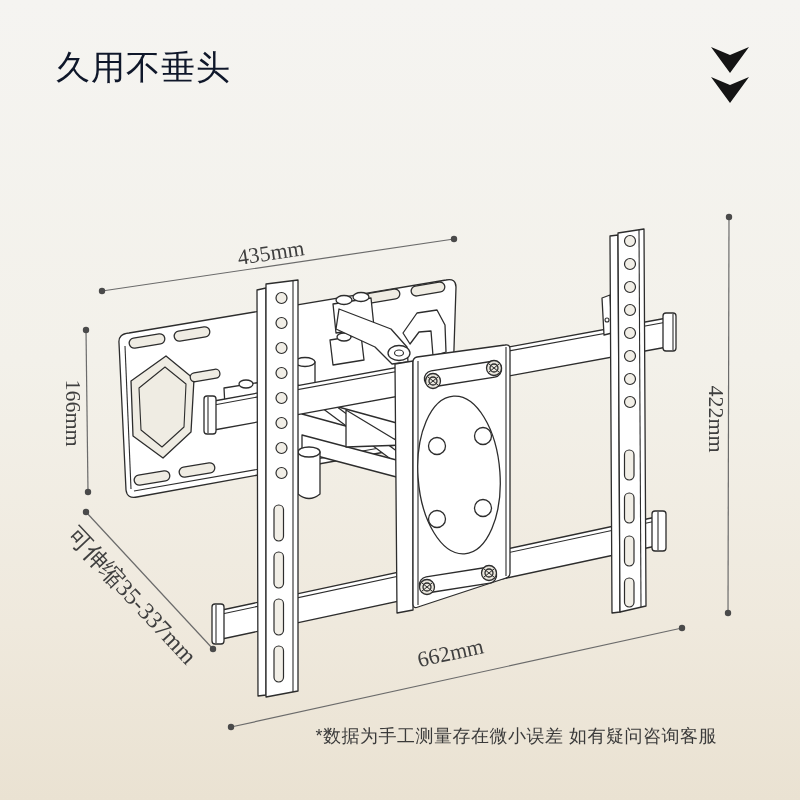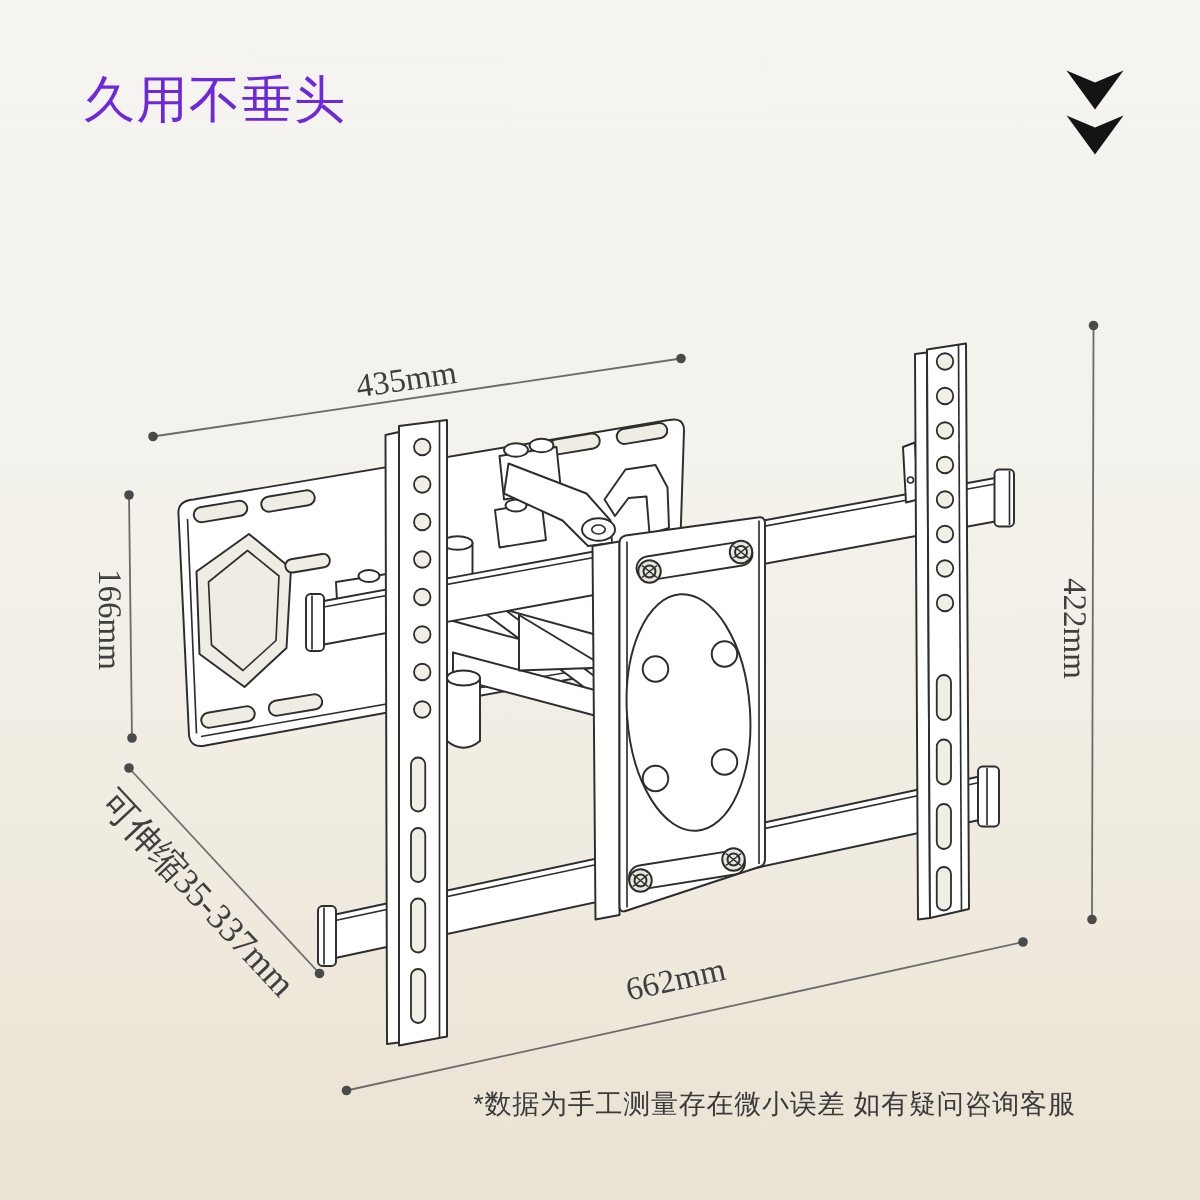--- a/index.html
+++ b/index.html
@@ -9,21 +9,21 @@
     background:linear-gradient(180deg,#f5f4f1 0%,#f3f1ea 45%,#efe9dd 78%,#eae2d2 100%);
   }
   .hdr{position:absolute;left:56px;top:34px;}
   .title{
     font-family:"Liberation Serif","DejaVu Serif",serif;
     font-size:58px;font-weight:900;color:#1c1c1c;letter-spacing:10px;
     margin:0;line-height:1.15;
   }
   .subtitle{
     font-family:"Liberation Serif","DejaVu Serif",serif;
-    font-size:34px;font-weight:400;color:#6d28d9;letter-spacing:1px;
+    font-size:34px;font-weight:400;color:#0f172a;letter-spacing:1px;
     margin:14px 0 0 0;line-height:1.2;
   }
   .arrows{position:absolute;left:710px;top:46px;width:40px;height:58px;}
   .drawing{position:absolute;left:0;top:0;width:800px;height:800px;}
   .footnote{
     position:absolute;right:83px;top:724px;
     font-size:18px;color:#3a3a3a;letter-spacing:0.5px;white-space:nowrap;
   }
   
   .pc{fill:#ffffff;stroke:#2d2d2d;stroke-width:1.3;stroke-linejoin:round;}

